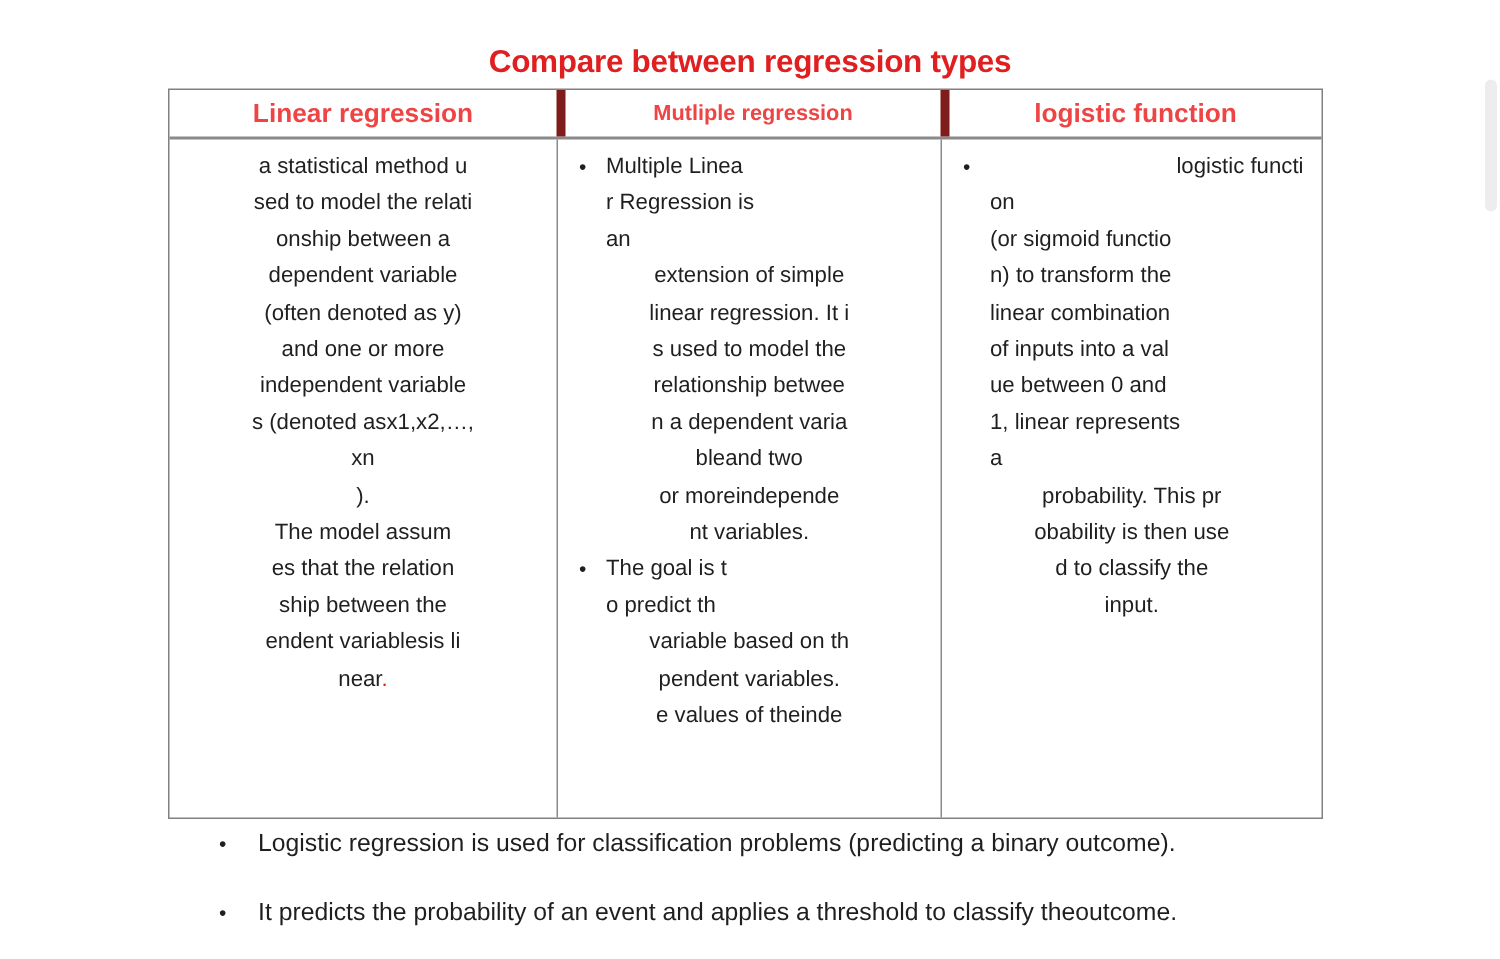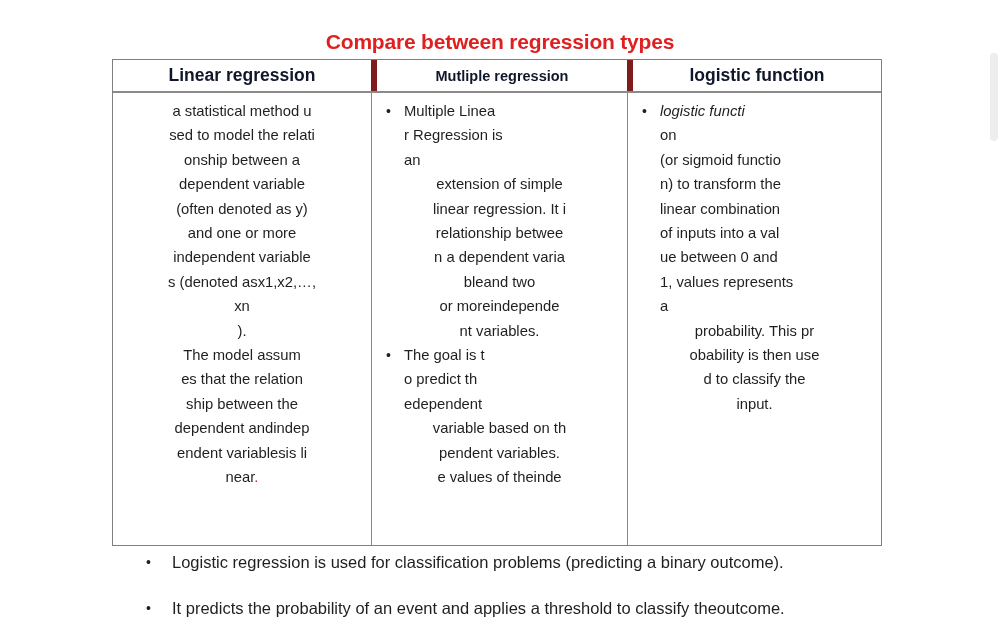--- a/index.html
+++ b/index.html
@@ -69,21 +69,21 @@
   .col-b { width: 256px; flex: 0 0 256px; }
   .col-c { flex: 1 1 auto; }
 
   .th {
     box-sizing: border-box;
     display: flex;
     align-items: center;
     justify-content: center;
     text-align: center;
     font-weight: bold;
-    color: #0f172a;
+    color: #ef4444;
     padding: 0 4px;
     overflow: hidden;
   }
   .th.col-b, .th.col-c { border-left: 6px solid #7f1d1d; }
   .th-lg { font-size: 17.5px; }
   .th-sm { font-size: 14.5px; }
 
   .td {
     box-sizing: border-box;
     padding: 6px 6px 0 6px;
@@ -188,62 +188,61 @@
         <p class="para">dependent variable</p>
         <p class="para">(often  denoted  as  y)</p>
         <p class="para">and one or more</p>
         <p class="para">independent variable</p>
         <p class="para">s (denoted asx1,x2,…,</p>
         <p class="para">xn</p>
         <p class="para">).</p>
         <p class="para">The model assum</p>
         <p class="para">es that the relation</p>
         <p class="para">ship between the</p>
-        <p class="para">dependent andindep</p>
         <p class="para">endent variablesis li</p>
         <p class="para"><span>near</span><span style="color:#e02020">.</span></p>
       </div>
 
       <div class="td col-b">
         <div class="bullet-para">
           <span class="bdot">•</span>
           <span class="btext">Multiple Linea</span>
           <span class="btext">r Regression is</span>
           <span class="btext">an</span>
         </div>
         <p class="para">extension of simple</p>
         <p class="para">linear regression. It i</p>
+        <p class="para">s used to model the</p>
         <p class="para">relationship betwee</p>
         <p class="para">n a dependent varia</p>
         <p class="para">bleand        two</p>
         <p class="para">or  moreindepende</p>
         <p class="para">nt variables.</p>
 
         <div class="bullet-para">
           <span class="bdot">•</span>
           <span class="btext">The goal is t</span>
           <span class="btext">o predict th</span>
-          <span class="btext">edependent</span>
         </div>
         <p class="para">variable based on th</p>
         <p class="para">pendent variables.</p>
         <p class="para">e values of theinde</p>
       </div>
 
       <div class="td col-c">
         <div class="bullet-para">
           <span class="bdot">•</span>
-          <span class="btext" style="text-align:left;padding-right:6px;font-style:italic;">logistic functi</span>
+          <span class="btext" style="text-align:right;padding-right:6px;">logistic functi</span>
           <span class="btext">on</span>
           <span class="btext">(or sigmoid functio</span>
           <span class="btext">n) to transform the</span>
           <span class="btext">linear combination</span>
           <span class="btext">of inputs into a val</span>
           <span class="btext">ue between 0 and</span>
-          <span class="btext">1, values represents</span>
+          <span class="btext">1, linear represents</span>
           <span class="btext">a</span>
         </div>
         <p class="para">probability. This pr</p>
         <p class="para">obability is then use</p>
         <p class="para">d to classify the</p>
         <p class="para">input.</p>
       </div>
 
     </div>
   </div>

